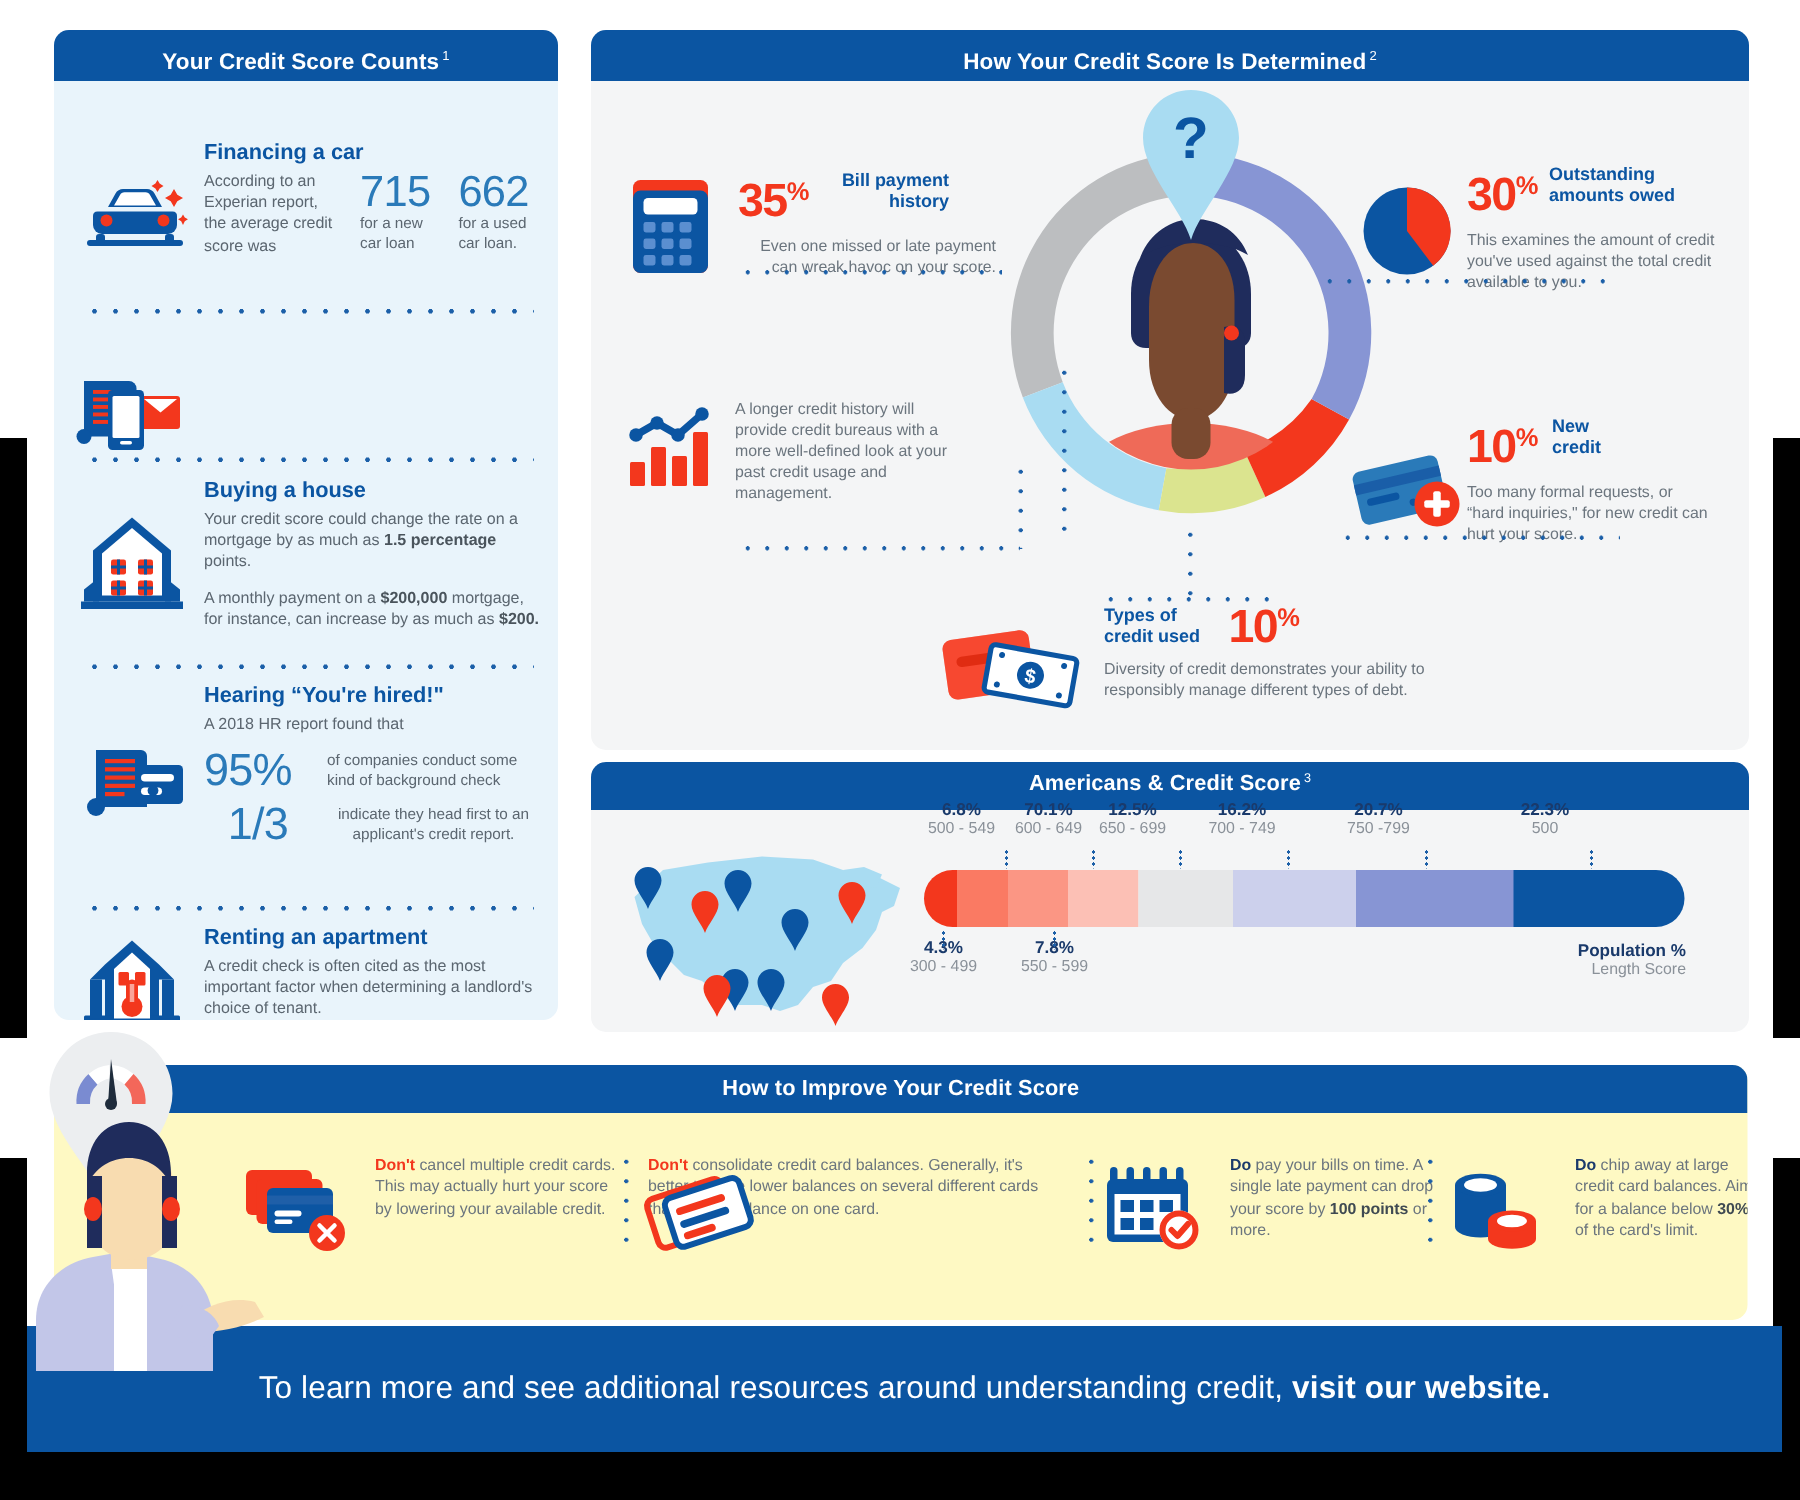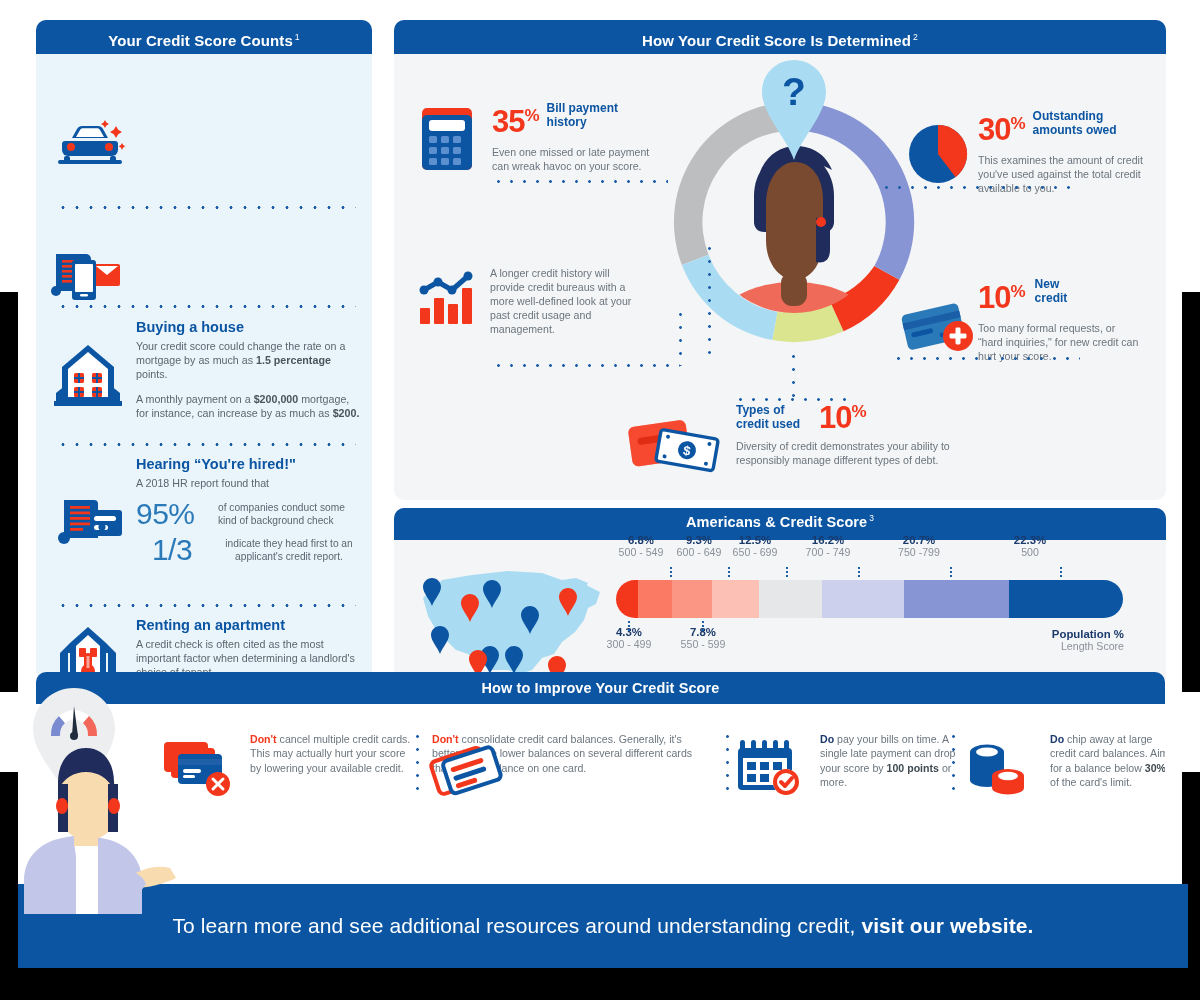--- a/index.html
+++ b/index.html
@@ -76,21 +76,21 @@
   .tickdots {
     position:absolute; width:2px; height:13px;
     background-image:radial-gradient(circle, #1b5fa8 1px, transparent 1.2px);
     background-size:2px 4px; background-repeat:repeat-y;
   }
   .legend { position:absolute; right:42px; top:120px; text-align:right; }
   .legend .l1 { color:#1a3a6b; font-weight:bold; font-size:11.4px; }
   .legend .l2 { color:#8a9199; font-size:10.6px; }
 
   
-  #improve-card { left:36px; top:672px; width:1129px; height:170px; background:#ffffff; }
+  #improve-card { left:36px; top:710px; width:1129px; height:170px; background:#fef9c3; }
   #improve-card .card-hd { height:32px; line-height:32px; font-size:14.5px; }
   .tip { position:absolute; top:60px; }
   .tip .t { color:#6b757e; font-size:10.6px; line-height:14.4px; }
   .tip .t b.red { color:#f3371d; font-weight:bold; }
   .tip .t b.blu { color:#1a3a6b; font-weight:bold; }
   .tip .t b.dk  { color:#3f4a52; font-weight:bold; }
 
   
   #footer {
     position:absolute; left:18px; top:884px; width:1170px; height:84px;
@@ -131,20 +131,34 @@
               <path d="M26 21l4-7c.6-1.2 1.6-1.8 3-1.8h14c1.4 0 2.4.6 3 1.8l4 7z"></path>
             </g>
             <g fill="#f3371d">
               <circle cx="21" cy="31" r="4"></circle>
                 <circle cx="59" cy="31" r="4"></circle>
               <path d="M66 10l2.2 3.8L72 16l-3.8 2.2L66 22l-2.2-3.8L60 16l3.8-2.2z"></path>
               <path d="M55 4l1.4 2.4L59 8l-2.6 1.6L55 12l-1.4-2.4L51 8l2.6-1.6z"></path>
               <path d="M72 27l1.2 2 2.1 1.2-2.1 1.3L72 34l-1.2-2.5-2.1-1.3 2.1-1.2z"></path>
             </g>
           </svg>
+        </div>
+        <div class="txtcol">
+          <h3>Financing a car</h3>
+          <div style="display:flex; gap:14px; align-items:flex-start;">
+            <p style="width:96px;">According to an Experian report, the average credit score was</p>
+            <div style="width:55px;">
+              <div class="bignum">715</div>
+              <div class="smallcap">for a new car loan</div>
+            </div>
+            <div style="width:58px;">
+              <div class="bignum">662</div>
+              <div class="smallcap">for a used car loan.</div>
+            </div>
+          </div>
         </div>
       </div>
 
       <div class="dotrule" style="top:152px;"></div>
 
       <div class="lsec" style="top:168px;">
         <div class="icon-box" style="top:26px;">
           <svg width="76" height="54" viewBox="0 0 76 54">
             <rect x="44" y="16" width="26" height="22" rx="2" fill="#f3371d"></rect>
             <path d="M46 18h22l-11 9z" fill="#ffffff"></path>
@@ -304,21 +318,21 @@
       </div>
 
       <div style="position:absolute; left:108px; top:-18px;">
         <svg width="76" height="104" viewBox="0 0 76 104">
           <path d="M38 2C20 2 6 16 6 34c0 22 26 48 32 68 6-20 32-46 32-68C70 16 56 2 38 2z" fill="#a9dcf2"></path>
           <text x="38" y="47" text-anchor="middle" font-family="Liberation Sans, sans-serif" font-size="39" font-weight="bold" fill="#0b55a2">?</text>
         </svg>
       </div>
     </div>
 
-    <div style="position:absolute; left:26px; top:80px; width:232px;">
+    <div style="position:absolute; left:26px; top:92px; width:232px;text-align:right;">
       <div style="position:absolute; left:0; top:6px;">
         <svg width="54" height="66" viewBox="0 0 54 66">
           <rect x="2" y="2" width="50" height="62" rx="5" fill="#f3371d"></rect>
           <rect x="2" y="9" width="50" height="55" rx="5" fill="#0b55a2"></rect>
           <rect x="9" y="14" width="36" height="11" rx="3" fill="#ffffff"></rect>
           <g fill="#5b8fd0">
             <rect x="9" y="30" width="8" height="7" rx="1.6"></rect>
               <rect x="21" y="30" width="8" height="7" rx="1.6"></rect>
               <rect x="33" y="30" width="8" height="7" rx="1.6"></rect>
             <rect x="9" y="41" width="8" height="7" rx="1.6"></rect>
@@ -483,21 +497,21 @@
         <div class="bar-seg" style="left: 393.049px; width: 113.551px; background: rgb(11, 85, 162); border-radius: 0px 19px 19px 0px;"></div>
       </div>
 
     <div class="tick-lbl" style="left:202px; top:26px;">
       <span class="pc">6.8%</span>
       <span class="rg">500 - 549</span>
     </div>
     <div class="tickdots" style="left:276px; top:58px;"></div>
 
     <div class="tick-lbl" style="left:260px; top:26px;">
-      <span class="pc">9.3%</span>
+      <span class="pc">70.1%</span>
       <span class="rg">600 - 649</span>
     </div>
     <div class="tickdots" style="left:334px; top:58px;"></div>
 
     <div class="tick-lbl" style="left:316px; top:26px;">
       <span class="pc">12.5%</span>
       <span class="rg">650 - 699</span>
     </div>
     <div class="tickdots" style="left:392px; top:58px;"></div>
 

